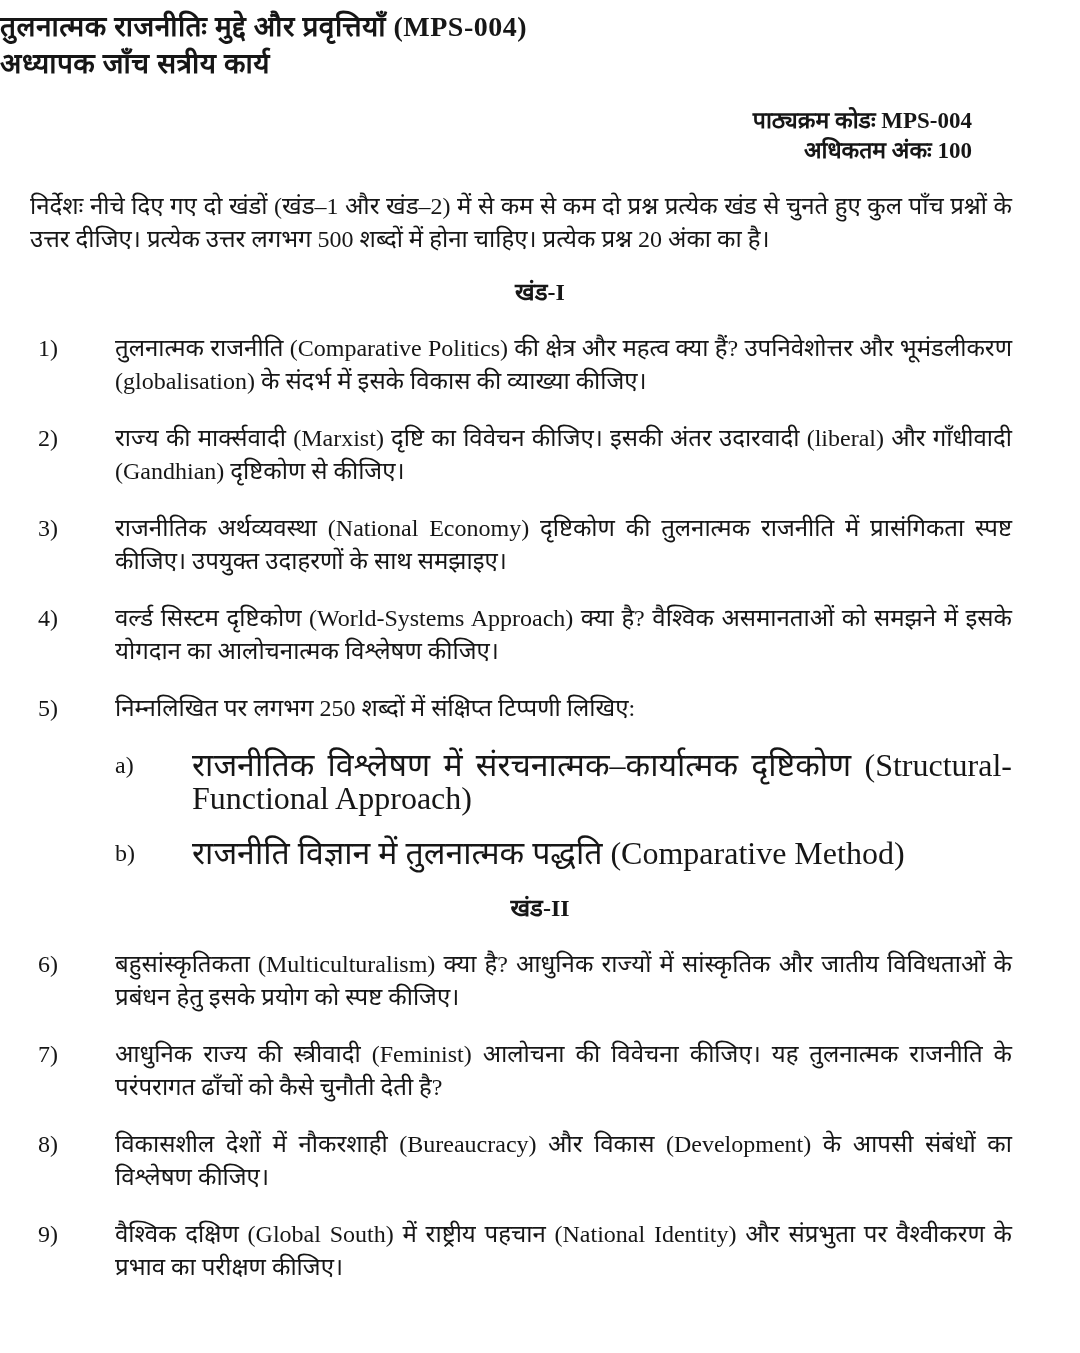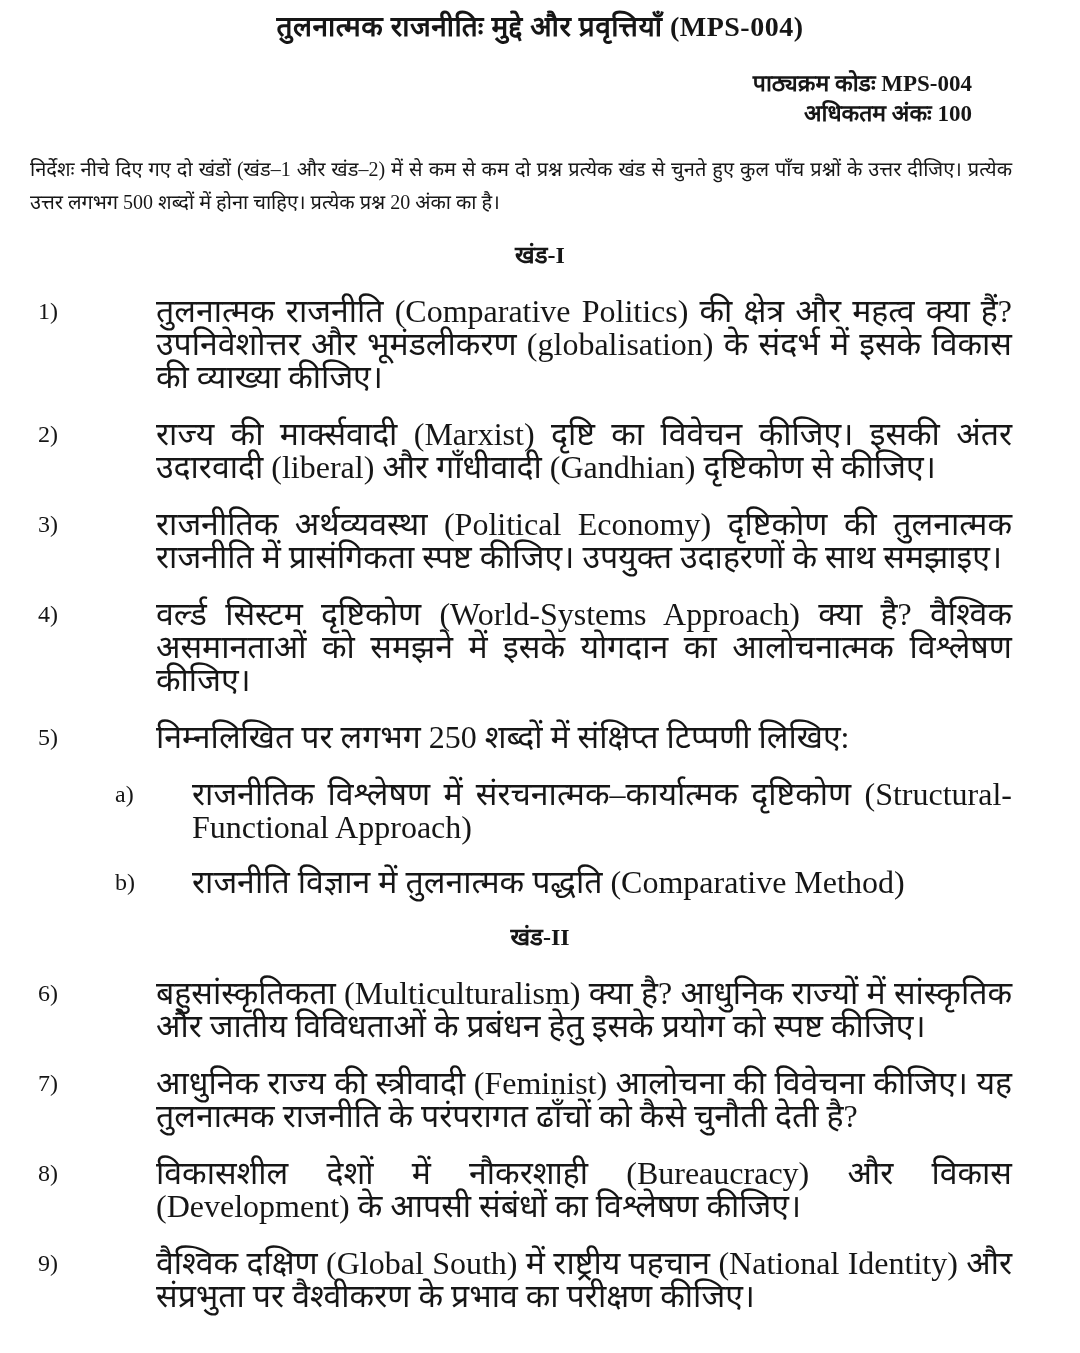--- a/index.html
+++ b/index.html
@@ -6,42 +6,42 @@
   html, body {
     width: 1080px;
     height: 1353px;
     overflow: hidden;
     background: #ffffff;
     font-family: "Liberation Serif", "DejaVu Serif", serif;
     color: #161616;
   }
   .doc { padding-top: 8px; width: 1080px; }
 
-  .title-block { text-align: center; margin-bottom: 24px; }
+  .title-block { margin-bottom: 24px; }
   .title-line {
     font-size: 28px;
     font-weight: bold;
     line-height: 37px;
     letter-spacing: 0.5px;
   }
 
   .code-block {
     text-align: right;
     padding-right: 108px;
     margin-bottom: 24px;
   }
   .code-line {
     font-size: 23px;
     font-weight: bold;
     line-height: 30px;
   }
 
   .instructions {
     margin: 17px 68px 20px 30px;
-    font-size: 20px;
+    font-size: 24px;
     line-height: 33px;
     text-align: justify;
   }
 
   .section-heading {
     text-align: center;
     font-size: 24px;
     font-weight: bold;
     line-height: 32px;
     margin-bottom: 24px;
@@ -51,24 +51,23 @@
     display: flex;
     margin: 0 68px 24px 38px;
   }
   .qnum {
     flex: 0 0 77px;
     font-size: 24px;
     line-height: 33px;
   }
   .qtext {
     flex: 1;
-    font-size: 32px;
+    font-size: 24px;
     line-height: 33px;
     text-align: justify;
-    margin-left: 41px;
   }
 
   .subq {
     display: flex;
     margin: 0 68px 22px 115px;
   }
   .sublabel {
     flex: 0 0 77px;
     font-size: 24px;
     line-height: 33px;
@@ -80,20 +79,21 @@
     text-align: justify;
   }
 </style>
 </head>
 <body>
 
 <div class="doc">
 
   <div class="title-block">
     <div class="title-line">तुलनात्मक राजनीतिः मुद्दे और प्रवृत्तियाँ (MPS-004)</div>
+    <div class="title-line">अध्यापक जाँच सत्रीय कार्य</div>
   </div>
 
   <div class="code-block">
     <div class="code-line">पाठ्यक्रम कोडः MPS-004</div>
     <div class="code-line">अधिकतम अंकः 100</div>
   </div>
 
   <p class="instructions">निर्देशः नीचे दिए गए दो खंडों (खंड–1 और खंड–2) में से कम से कम दो प्रश्न प्रत्येक खंड से चुनते हुए कुल पाँच प्रश्नों के उत्तर दीजिए। प्रत्येक उत्तर लगभग 500 शब्दों में होना चाहिए। प्रत्येक प्रश्न 20 अंका का है।</p>
 
   <div class="section-heading">खंड-I</div>
@@ -103,21 +103,21 @@
     <p class="qtext">तुलनात्मक राजनीति (Comparative Politics) की क्षेत्र और महत्व क्या हैं? उपनिवेशोत्तर और भूमंडलीकरण (globalisation) के संदर्भ में इसके विकास की व्याख्या कीजिए।</p>
   </div>
 
   <div class="q">
     <span class="qnum">2)</span>
     <p class="qtext">राज्य की मार्क्सवादी (Marxist) दृष्टि का विवेचन कीजिए। इसकी अंतर उदारवादी (liberal) और गाँधीवादी (Gandhian) दृष्टिकोण से कीजिए।</p>
   </div>
 
   <div class="q">
     <span class="qnum">3)</span>
-    <p class="qtext">राजनीतिक अर्थव्यवस्था (Political Economy) दृष्टिकोण की तुलनात्मक राजनीति में प्रासंगिकता स्पष्ट कीजिए। उपयुक्त उदाहरणों के साथ समझाइए।</p>
+    <p class="qtext">राजनीतिक अर्थव्यवस्था (National Economy) दृष्टिकोण की तुलनात्मक राजनीति में प्रासंगिकता स्पष्ट कीजिए। उपयुक्त उदाहरणों के साथ समझाइए।</p>
   </div>
 
   <div class="q">
     <span class="qnum">4)</span>
     <p class="qtext">वर्ल्ड सिस्टम दृष्टिकोण (World-Systems Approach) क्या है? वैश्विक असमानताओं को समझने में इसके योगदान का आलोचनात्मक विश्लेषण कीजिए।</p>
   </div>
 
   <div class="q">
     <span class="qnum">5)</span>
     <p class="qtext">निम्नलिखित पर लगभग 250 शब्दों में संक्षिप्त टिप्पणी लिखिए:</p>

